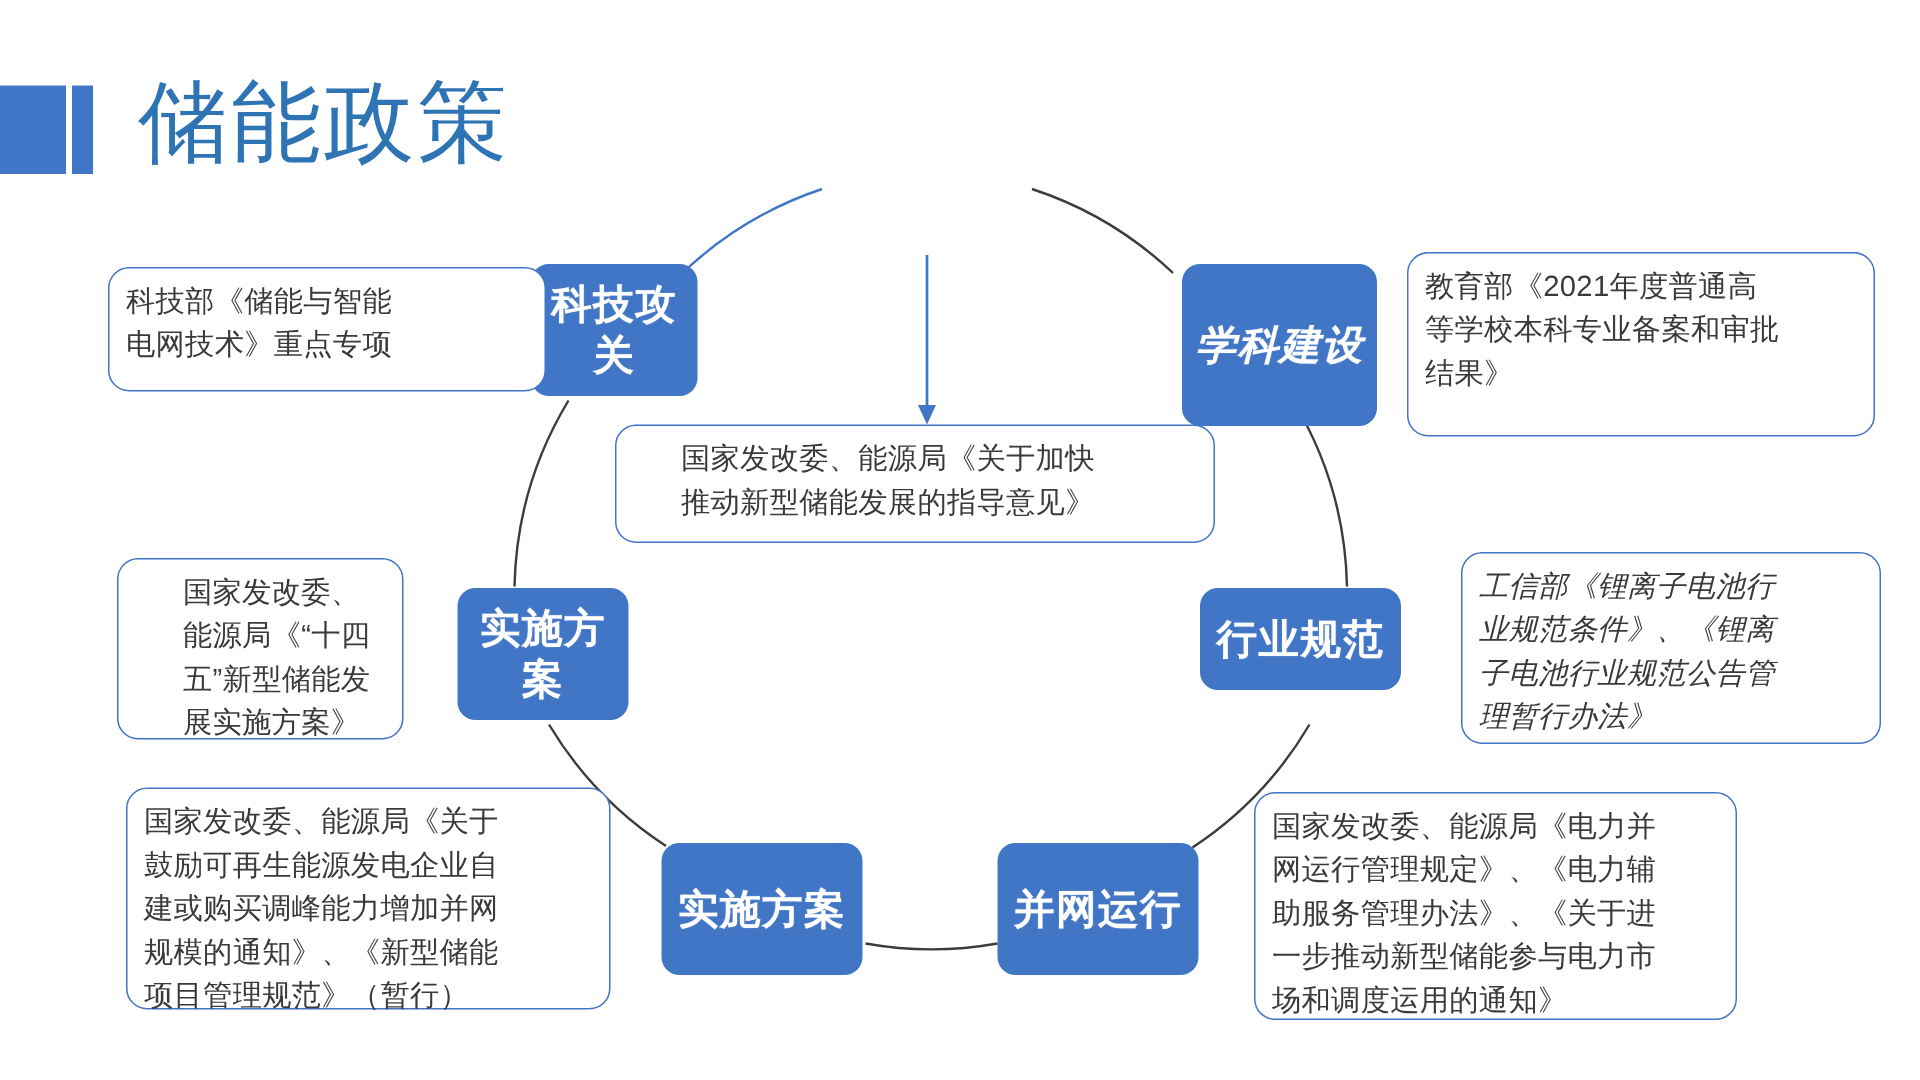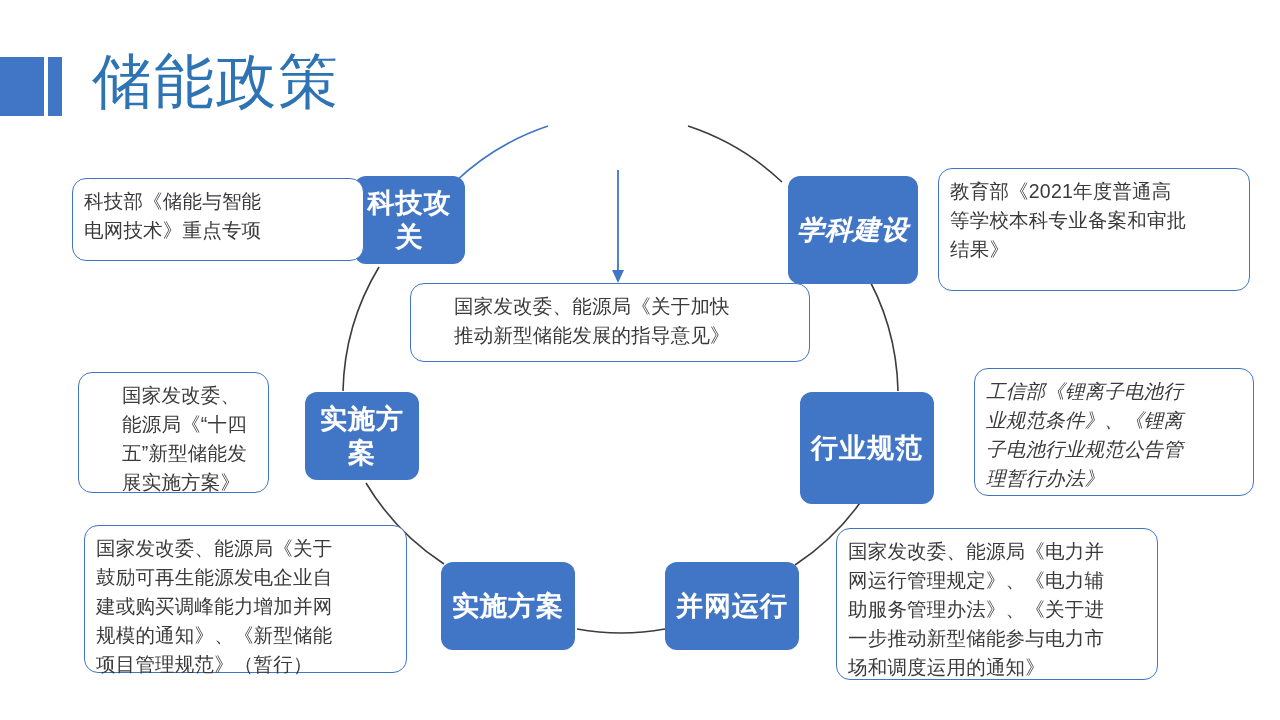--- a/index.html
+++ b/index.html
@@ -70,21 +70,21 @@
     align-items: center;
     justify-content: center;
     text-align: center;
     letter-spacing: 1px;
     box-sizing: border-box;
     padding: 4px 8px;
     text-shadow: 0 0 1px rgba(255,255,255,0.35);
   }
   .node-top      { left: 551px; top: 80px;  width: 134px; height: 88px; }
   .node-upright  { left: 788px; top: 176px; width: 130px; height: 108px; font-style: italic; }
-  .node-right    { left: 800px; top: 392px; width: 134px; height: 112px; }
+  .node-right    { left: 800px; top: 392px; width: 134px; height: 68px; }
   .node-lowright { left: 665px; top: 562px; width: 134px; height: 88px; }
   .node-lowleft  { left: 441px; top: 562px; width: 134px; height: 88px; }
   .node-left     { left: 305px; top: 392px; width: 114px; height: 88px; }
   .node-upleft   { left: 354px; top: 176px; width: 111px; height: 88px; }
 
   
   .callout {
     position: absolute;
     background: #ffffff;
     border: 1.3px solid #4175C5;

